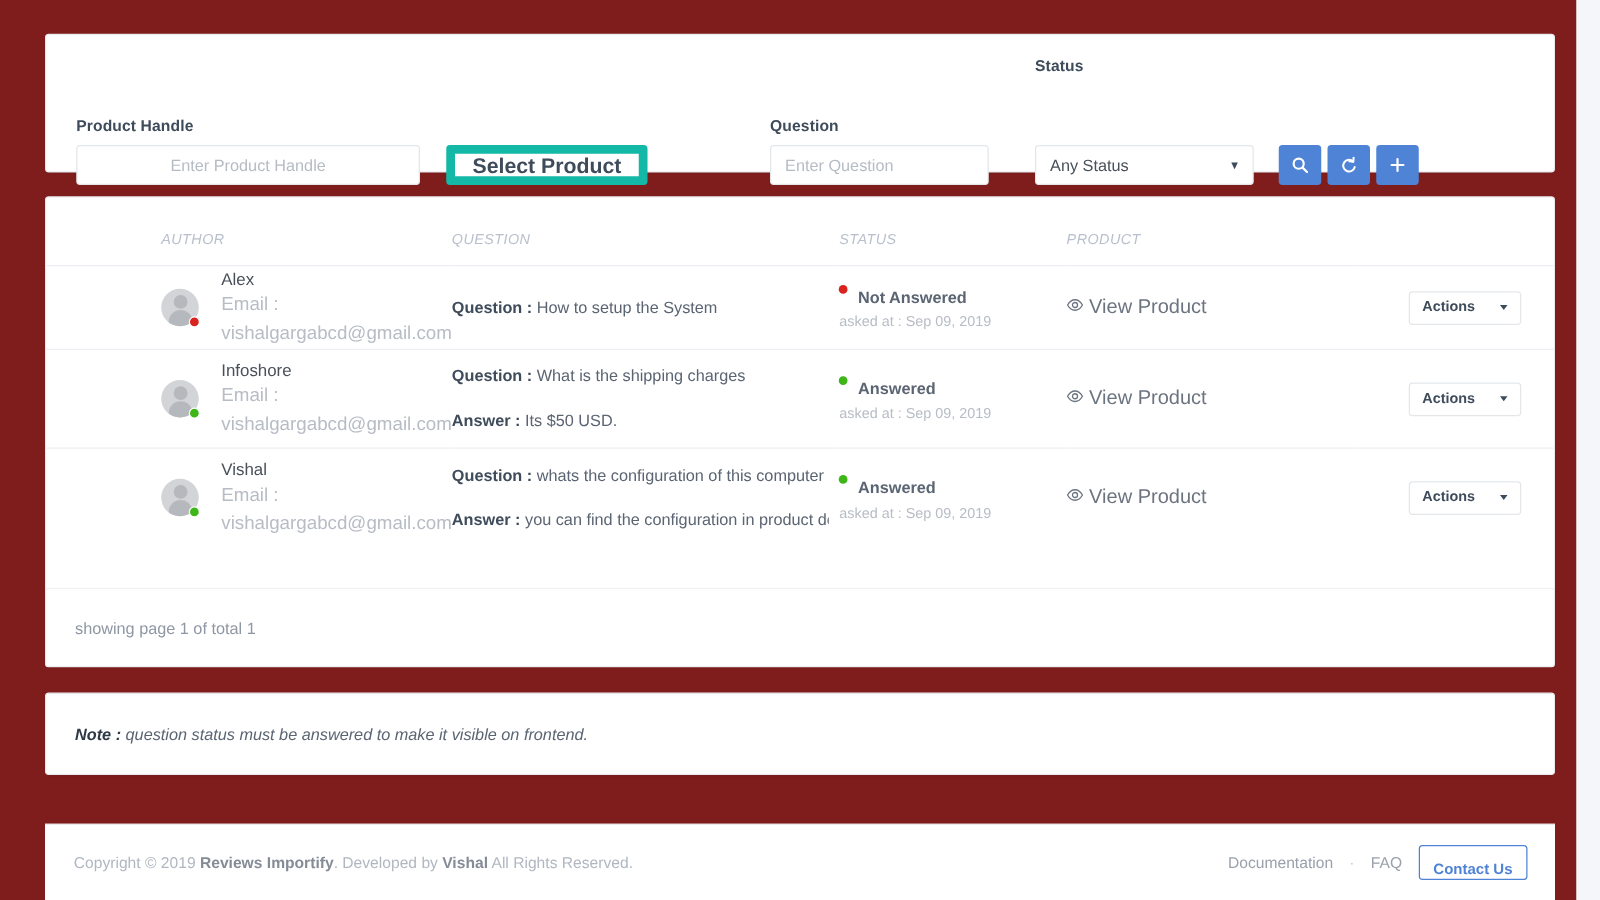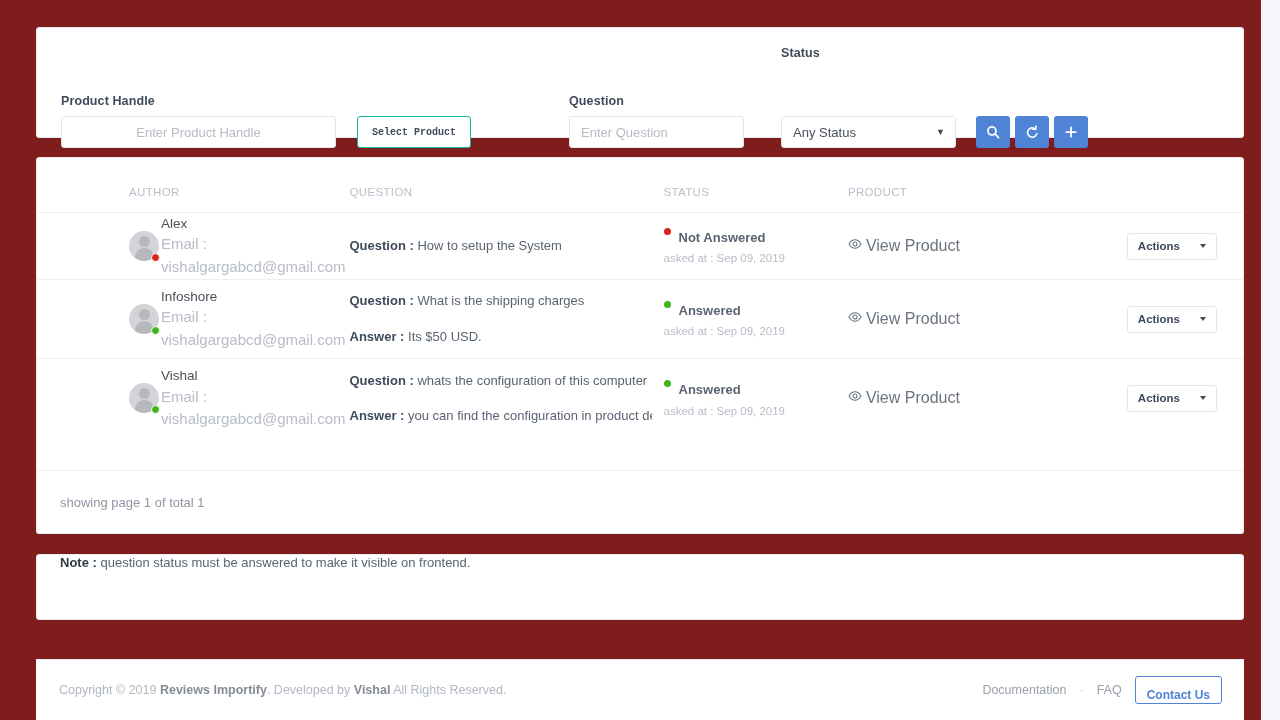--- a/index.html
+++ b/index.html
@@ -57,27 +57,27 @@
     outline: none;
     font-family: "Liberation Sans", sans-serif;
   }
   .text-input::placeholder { color: #b6bcc4; }
   #product-handle-input { width: 275px; text-align: center; }
   #question-input { width: 175px; }
 
   .btn-outline {
     height: 32px;
     padding: 0 14px;
-    border: 1px solid #14b8a6;
+    border: 7px solid #14b8a6;
     border-radius: 3px;
     background: #fff;
     color: #3e4b5b;
-    font-size: 10px;
+    font-size: 17px;
     font-weight: bold;
-    font-family: Liberation Mono, monospace;
+    font-family: Liberation Sans, sans-serif;
     cursor: pointer;
     white-space: nowrap;
   }
 
   .select-wrap { position: relative; margin-top: 48px; }
   .select-box {
     width: 175px; height: 32px;
     border: 1px solid #e4e7ea;
     border-radius: 3px;
     background: #fff;
@@ -125,40 +125,41 @@
   .tbl th {
     font-size: 11.5px;
     font-weight: normal;
     letter-spacing: .35px;
     color: #b9bfcc;
     text-transform: uppercase;
     text-align: left;
     padding: 28px 0 14px 0;
     border-bottom: 1px solid #eceef1;
     vertical-align: bottom;
+    font-style: italic;
   }
   .tbl td {
     border-bottom: 1px solid #eceef1;
     vertical-align: middle;
     padding: 0;
   }
   .tbl tr:last-child td { border-bottom: none; }
 
   .col-author  { width: 268px; padding-left: 92px !important; }
   .col-question{ width: 310px; }
   .col-status  { width: 182px; }
   .col-product { width: 230px; }
   .col-actions { width: 160px; }
 
   .row-r1 td { height: 67px; }
   .row-r2 td { height: 79px; }
   .row-r3 td { height: 79px; }
 
   
-  .author-cell { display: flex; align-items: center; gap: 2px; padding-left: 0; }
+  .author-cell { display: flex; align-items: center; gap: 18px; padding-left: 0; }
   .avatar-wrap { position: relative; width: 30px; height: 30px; flex: 0 0 30px; }
   .avatar {
     width: 30px; height: 30px;
     border-radius: 50%;
     background: #d2d4d7;
     overflow: hidden;
     position: relative;
   }
   .avatar .head {
     position: absolute;
@@ -264,21 +265,21 @@
     font-size: 13px;
     color: #8e97a3;
     padding-left: 23px;
   }
 
   
   .note-card {
     position: absolute;
     left: 36px; top: 554px;
     width: 1208px; height: 66px;
-    display: flex; 
+    display: flex; align-items: center; font-style: italic;
   }
   .note-text {
     font-size: 13px;
     color: #5a6472;
     padding-left: 23px;
   }
   .note-strong { font-weight: bold; color: #2f3a47; }
 
   
   .footer {

